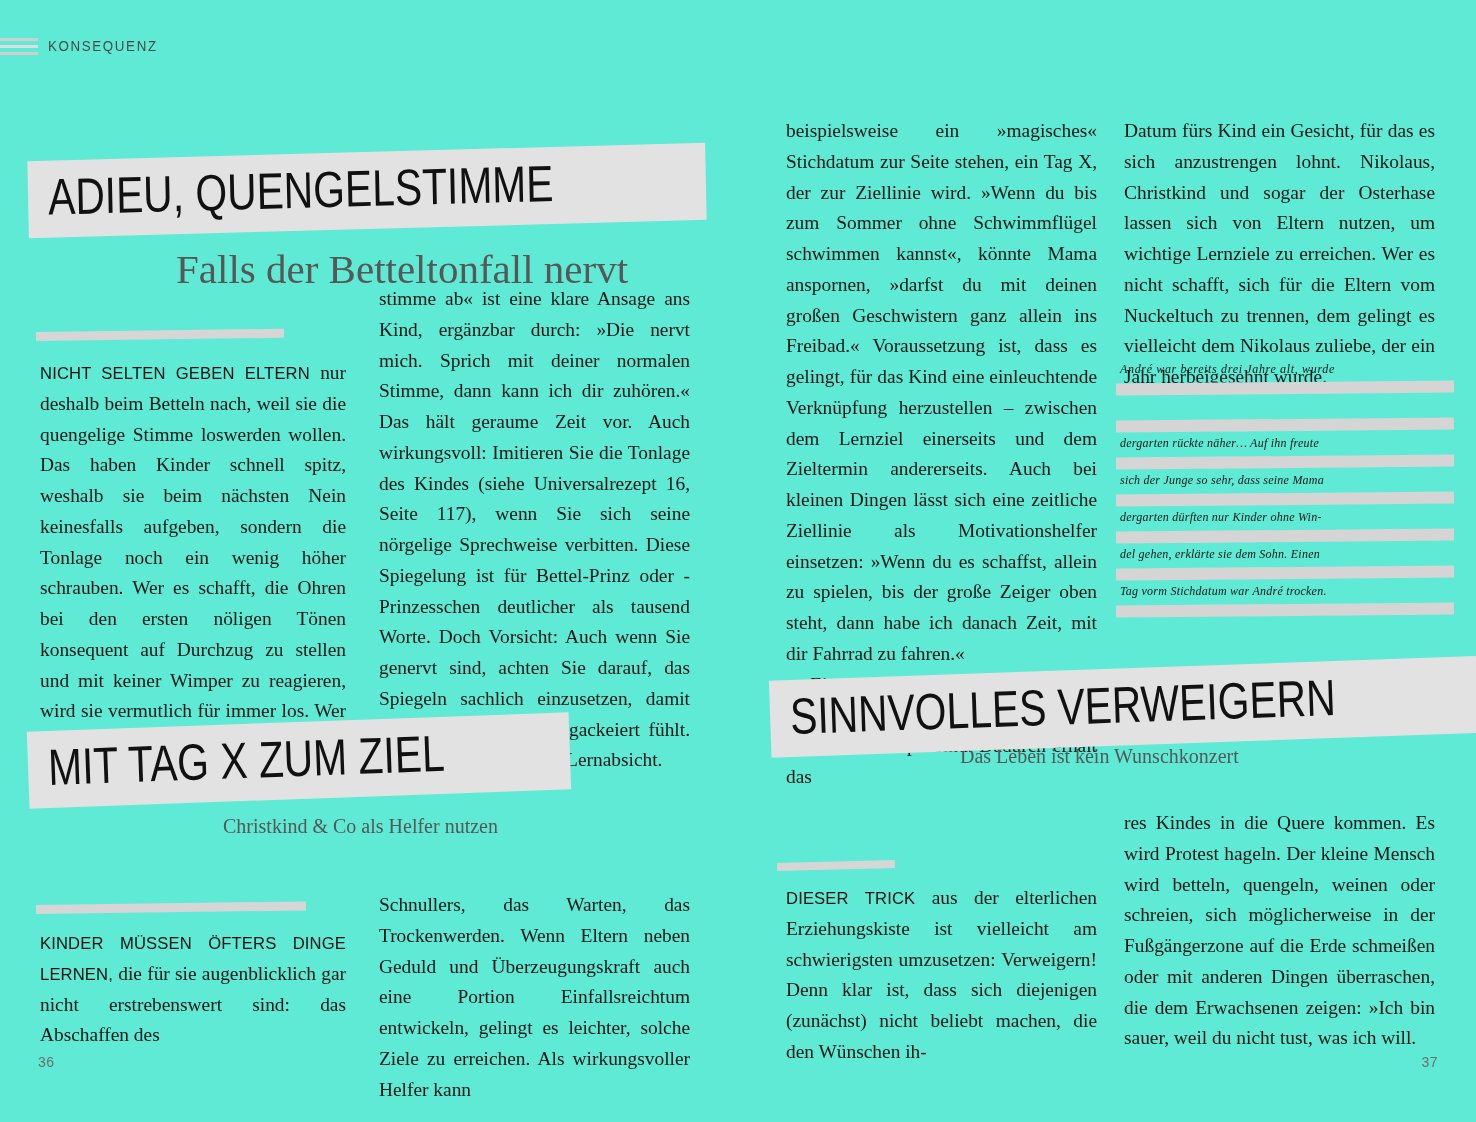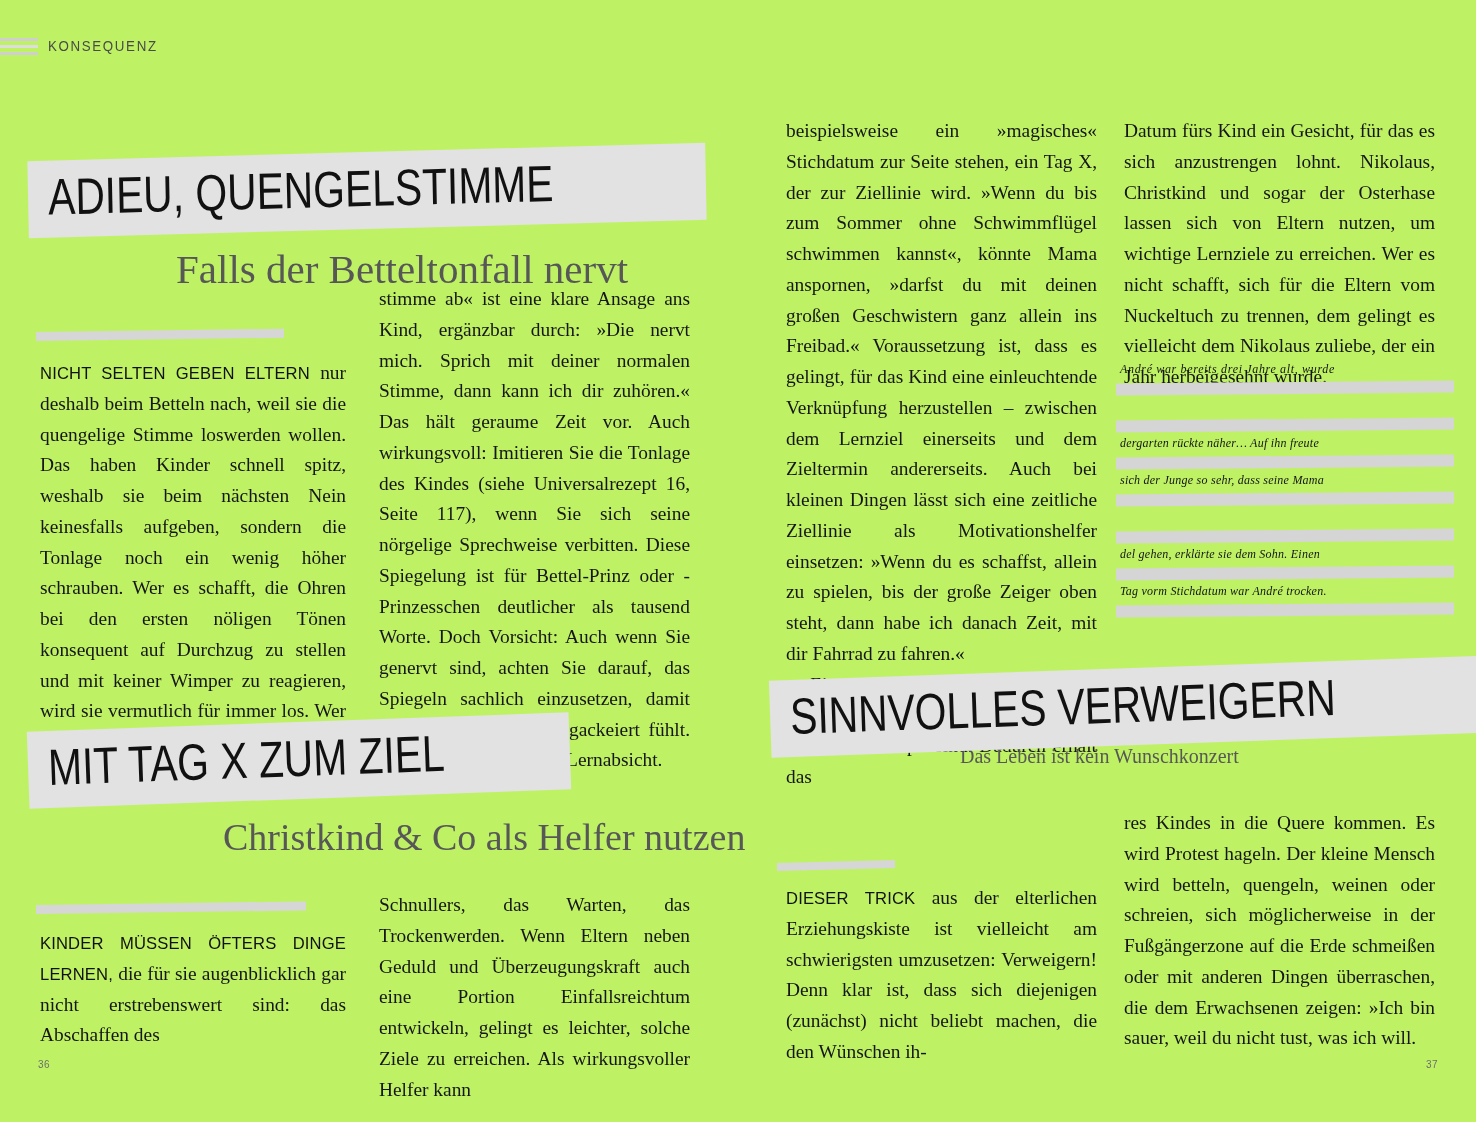--- a/index.html
+++ b/index.html
@@ -9,21 +9,21 @@
   }
   body {
     font-family: "Liberation Serif", serif;
     color: #1a1a1a;
   }
   #page {
     position: relative;
     width: 1476px;
     height: 1122px;
     overflow: hidden;
-    background: #bef264;
+    background: #5eead4;
   }
 
   
   .runhead {
     position: absolute;
     left: 0;
     top: 34px;
     display: flex;
     align-items: center;
     height: 24px;
@@ -50,21 +50,21 @@
     transform: scaleX(0.86);
     transform-origin: left center;
     white-space: nowrap;
   }
 
   
   .folio {
     position: absolute;
     bottom: 52px;
     font-family: "Liberation Sans", sans-serif;
-    font-size: 10px;
+    font-size: 14px;
     color: #6e6e6e;
     letter-spacing: 0.5px;
   }
   .folio.left  { left: 38px; }
   .folio.right { right: 38px; }
 
   
   .section-head {
     position: absolute;
   }
@@ -188,21 +188,21 @@
   </div>
 
   <div class="col" style="left:379px; top:284px; width:311px;">
     <p>stimme ab« ist eine klare Ansage ans Kind, ergänzbar durch: »Die nervt mich. Sprich mit deiner normalen Stimme, dann kann ich dir zuhören.« Das hält geraume Zeit vor. Auch wirkungsvoll: Imitieren Sie die Tonlage des Kindes (siehe Universalrezept 16, Seite 117), wenn Sie sich seine nörgelige Sprechweise verbitten. Diese Spiegelung ist für Bettel-Prinz oder -Prinzesschen deutlicher als tausend Worte. Doch Vorsicht: Auch wenn Sie genervt sind, achten Sie darauf, das Spiegeln sachlich einzusetzen, damit Ihr Kind sich nicht vergackeiert fühlt. Denn sonst verpufft die Lernabsicht.</p>
   </div>
 
   <div class="section-head" style="left:28px; top:722px; width:620px;">
     <span class="head-band skew-b">
       <span class="head-title" style="font-size:51px;">MIT TAG X ZUM ZIEL</span>
     </span>
-    <span class="head-sub" style="font-size:38px; margin-top:16px; margin-left:195px;">Christkind &amp; Co als Helfer nutzen</span>
+    <span class="head-sub" style="font-size:20px; margin-top:16px; margin-left:195px;">Christkind &amp; Co als Helfer nutzen</span>
   </div>
 
   <div class="rule" style="left:36px; top:905px; width:270px;"></div>
 
   <div class="col" style="left:40px; top:928px; width:306px;">
     <p>
       <span class="leadin">KINDER MÜSSEN ÖFTERS DINGE LERNEN,</span><span> die für sie augenblicklich gar nicht erstrebenswert sind: das Abschaffen des</span>
     </p>
   </div>
 
@@ -232,20 +232,21 @@
     <div class="aline">
       <span class="hl"></span>
       <span class="txt">dergarten rückte näher… Auf ihn freute</span>
     </div>
     <div class="aline">
       <span class="hl"></span>
       <span class="txt">sich der Junge so sehr, dass seine Mama</span>
     </div>
     <div class="aline">
       <span class="hl"></span>
+      <span class="txt">dergarten dürften nur Kinder ohne Win-</span>
     </div>
     <div class="aline">
       <span class="hl"></span>
       <span class="txt">del gehen, erklärte sie dem Sohn. Einen</span>
     </div>
     <div class="aline">
       <span class="hl"></span>
       <span class="txt">Tag vorm Stichdatum war André trocken.</span>
     </div>
   </div>

